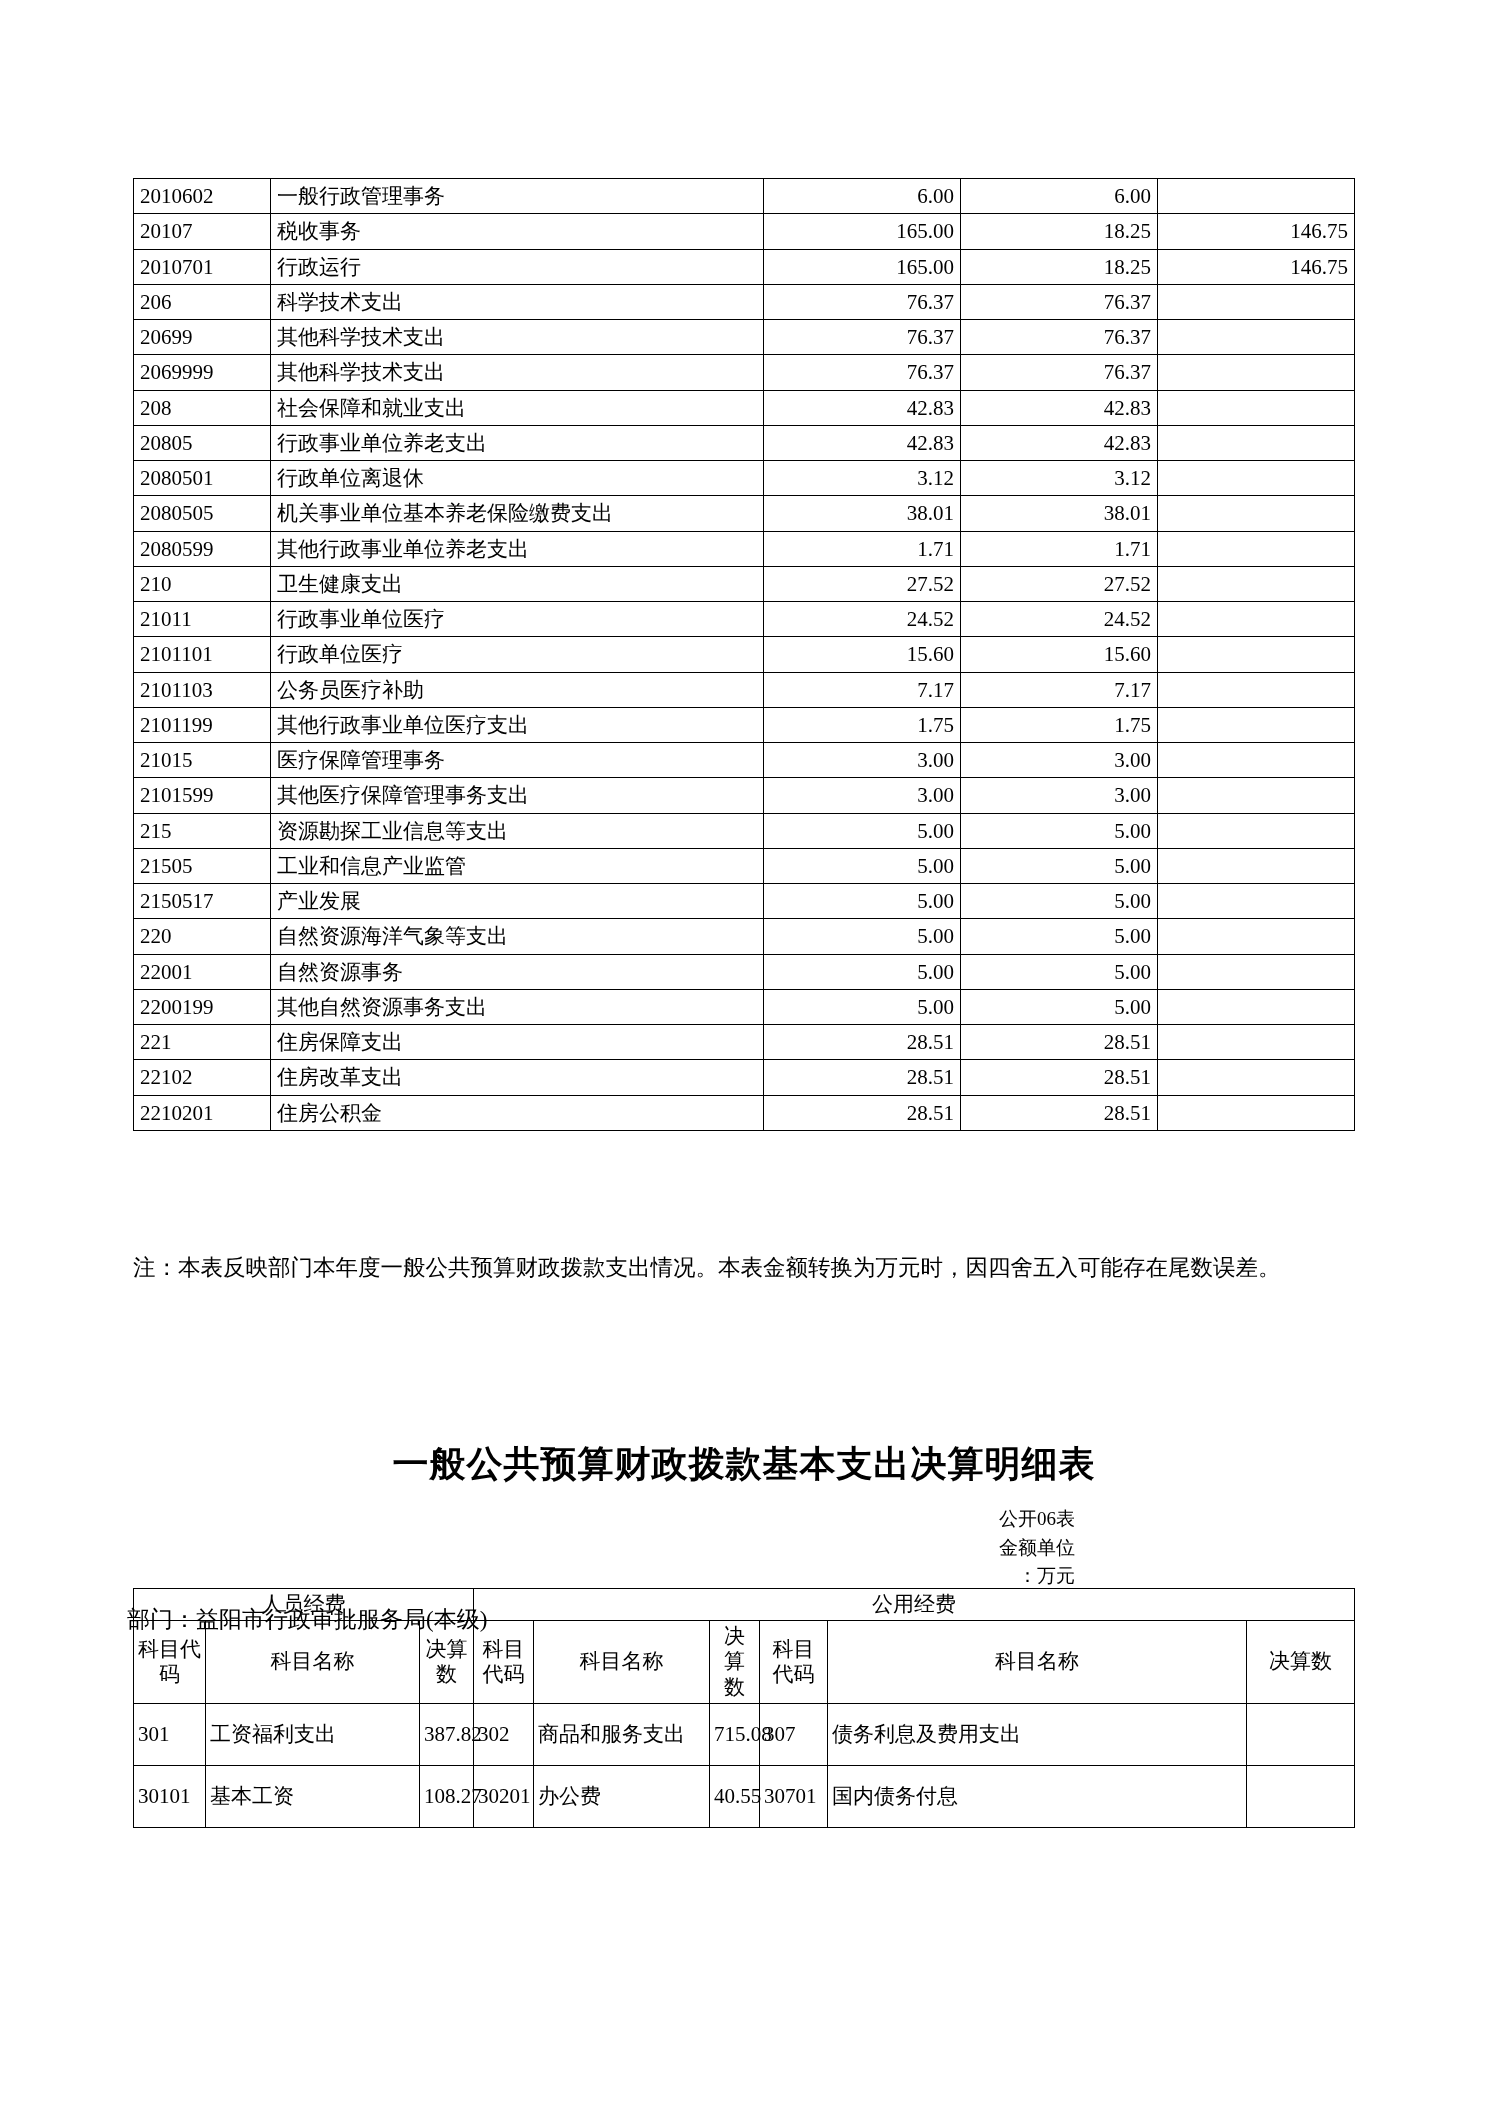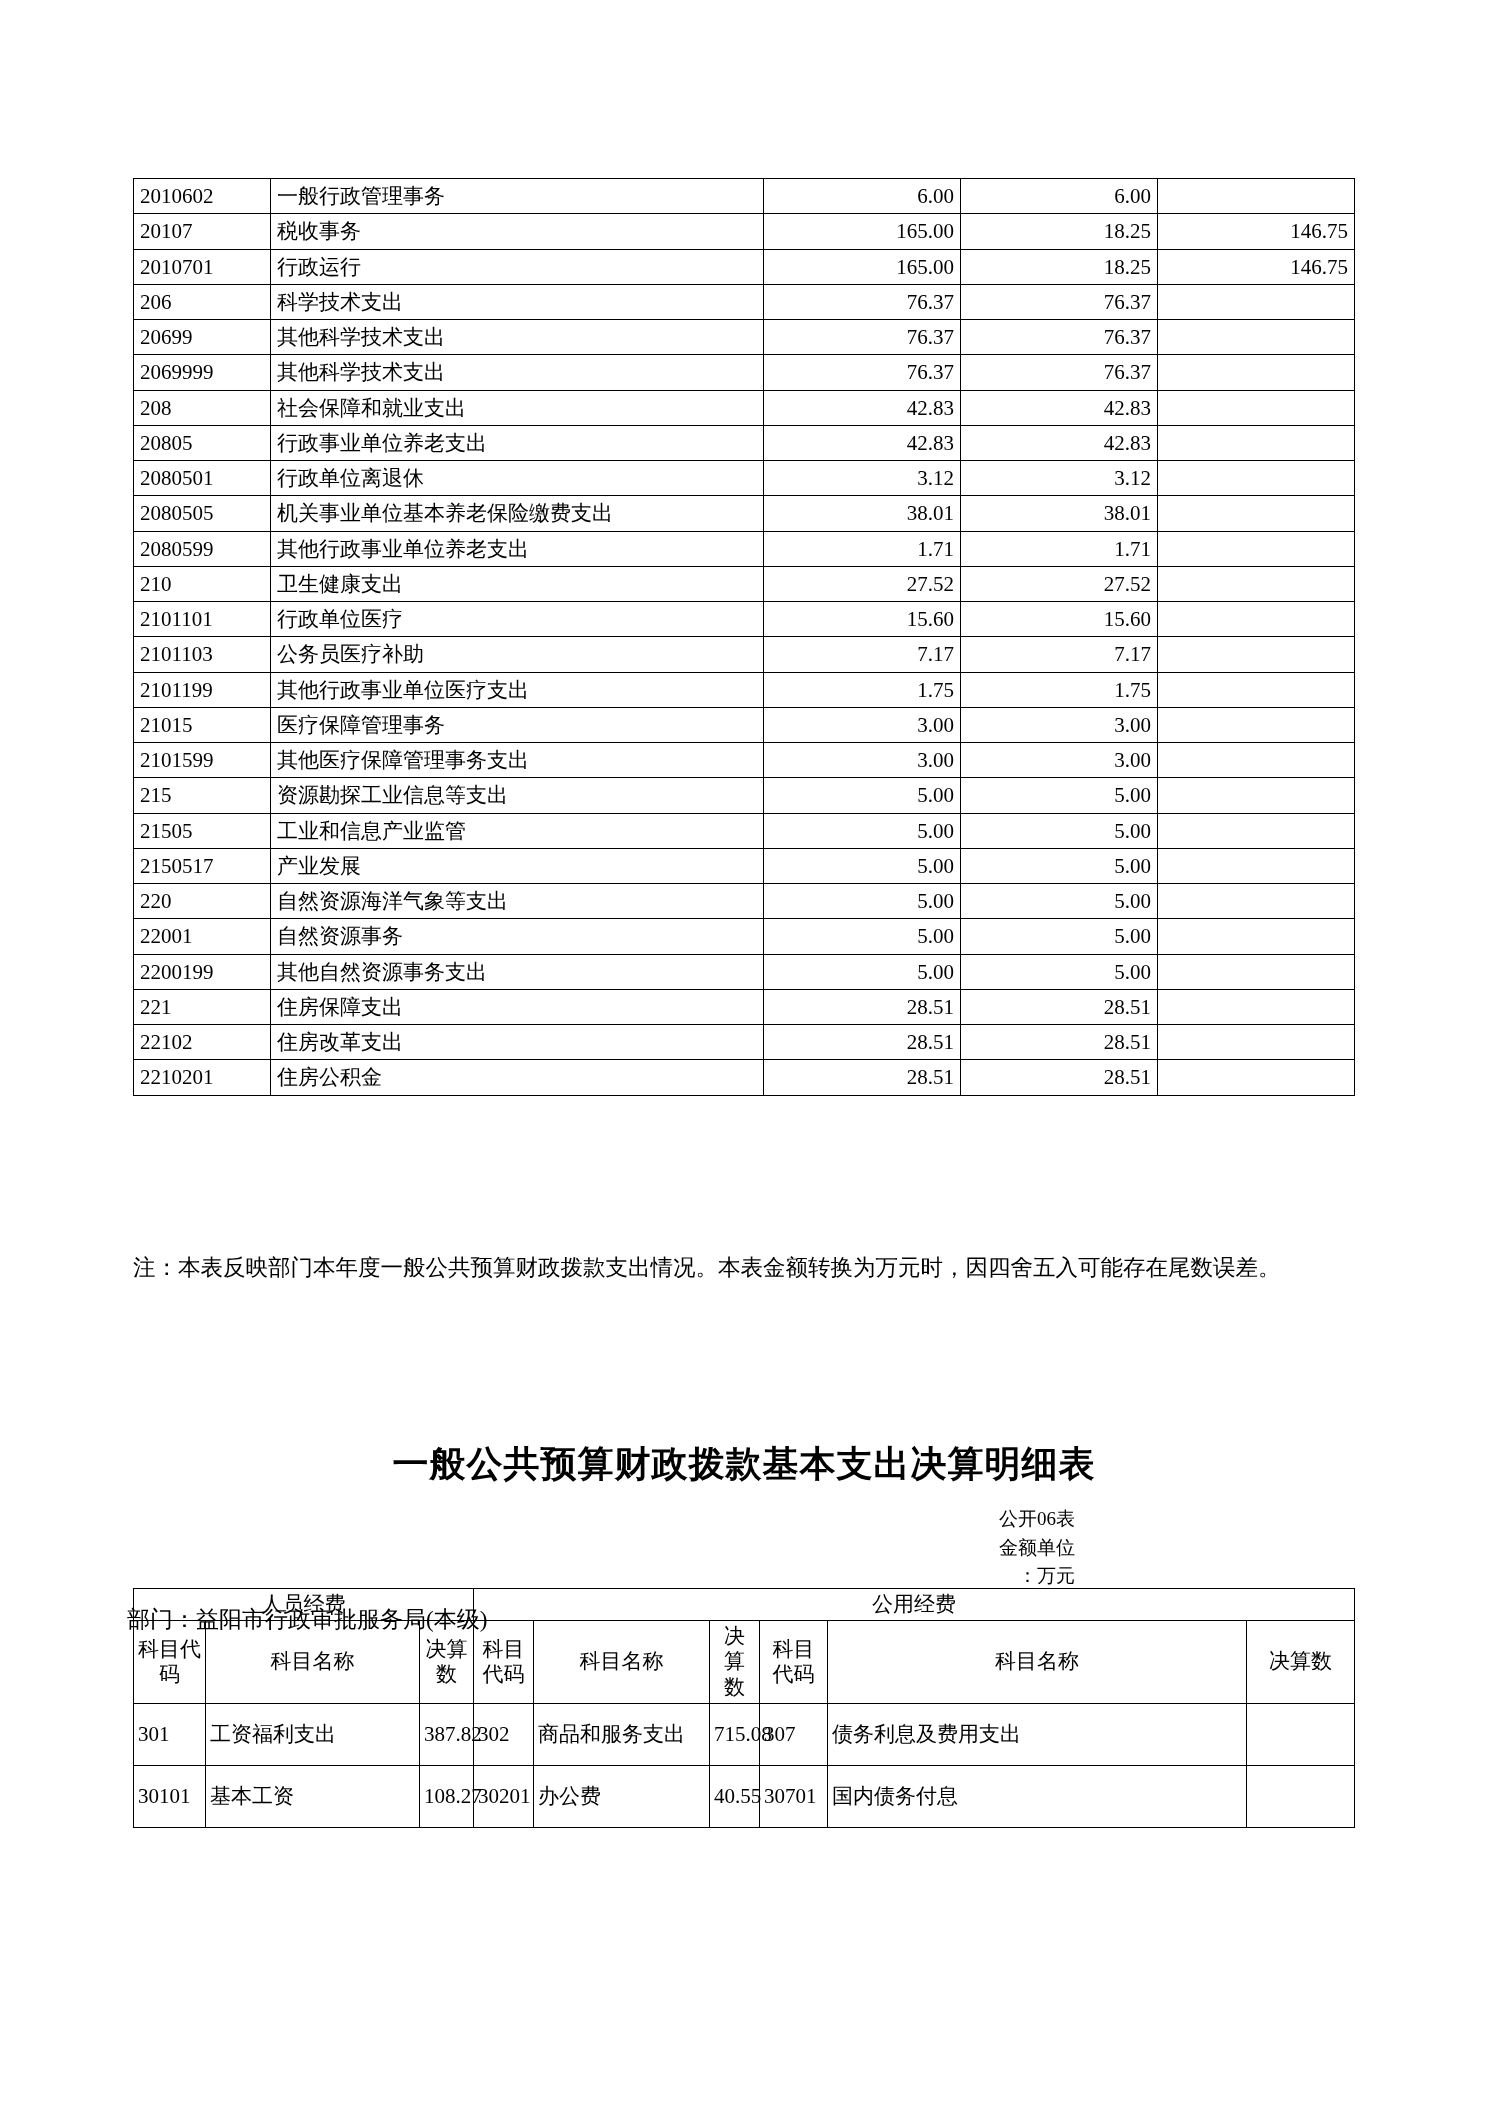--- a/index.html
+++ b/index.html
@@ -214,20 +214,27 @@
           <td class="name">其他行政事业单位养老支出</td>
           <td class="num">1.71</td>
           <td class="num">1.71</td>
           <td class="num"></td>
         </tr>
         <tr>
           <td class="code">210</td>
           <td class="name">卫生健康支出</td>
           <td class="num">27.52</td>
           <td class="num">27.52</td>
+          <td class="num"></td>
+        </tr>
+        <tr>
+          <td class="code">21011</td>
+          <td class="name">行政事业单位医疗</td>
+          <td class="num">24.52</td>
+          <td class="num">24.52</td>
           <td class="num"></td>
         </tr>
         <tr>
           <td class="code">2101101</td>
           <td class="name">行政单位医疗</td>
           <td class="num">15.60</td>
           <td class="num">15.60</td>
           <td class="num"></td>
         </tr>
         <tr>

